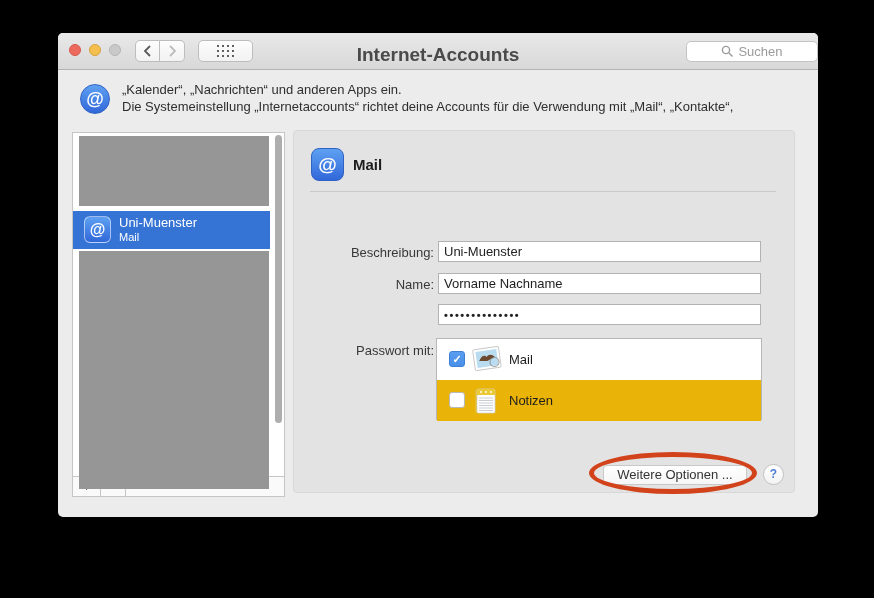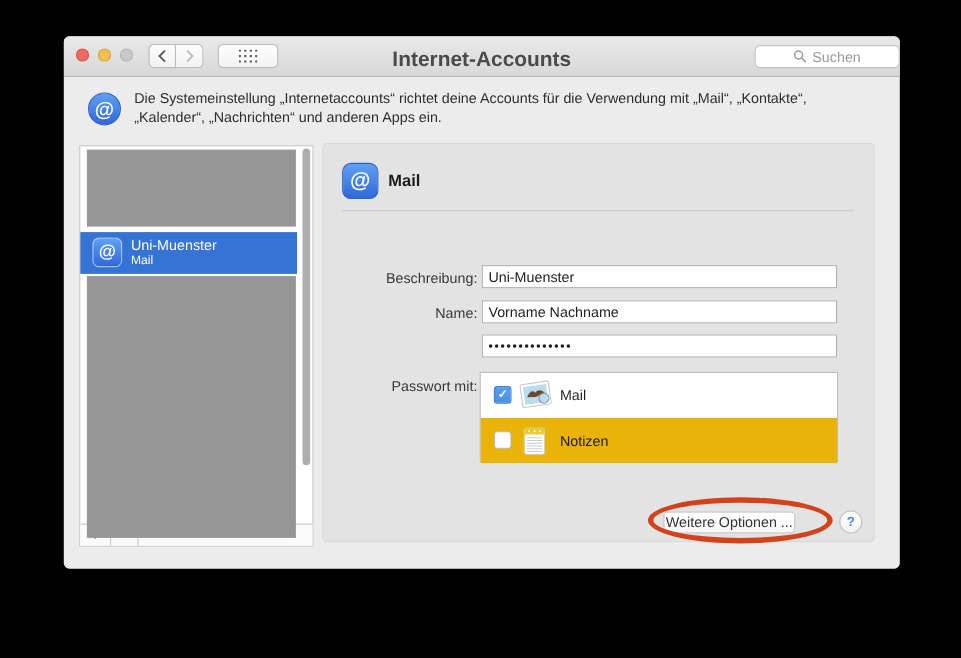--- a/index.html
+++ b/index.html
@@ -84,21 +84,21 @@
     background:#fff; border:1px solid #b7b7b7; }
   .userow { position:relative; width:100%; height:41px; }
   .userow.alt { background:#eab308; }
   .cbox { position:absolute; left:12px; top:12px; width:16px; height:16px; border-radius:3px;
     background:#fff; border:1px solid #b9b9b9; }
   .cbox.checked { background:linear-gradient(#5a9df0,var(--checkbox-blue)); border:1px solid #3f7fd6;
     color:#fff; font-size:11px; font-weight:700; text-align:center; line-height:15px; }
   .appicon { position:absolute; left:32px; top:5px; }
   .userow .lbl { position:absolute; left:72px; top:13px; font-size:13px; color:#1d1d1d; }
 
-  .more-btn { position:absolute; left:309px; top:334px; width:120px; height:20px;
+  .more-btn { position:absolute; left:309px; top:334px; width:144px; height:20px;
     background:linear-gradient(#ffffff,#f6f6f6); border:1px solid #c8c8c8; border-radius:4px;
     font-size:13px; color:#333; text-align:center; line-height:18px; }
   .annot { position:absolute; left:295px; top:321px; width:168px; height:42px;
     border:5px solid var(--annotation-orange); border-radius:50%; pointer-events:none; z-index:5; }
   .help-btn { position:absolute; left:469px; top:333px; width:21px; height:21px; border-radius:50%;
     background:linear-gradient(#ffffff,#f3f3f3); border:1px solid #c2c2c2;
     color:var(--help-blue); font-size:12px; font-weight:700; text-align:center; line-height:19px; }
 </style>
 </head>
 <body>
@@ -144,22 +144,22 @@
           <circle cx="5" cy="5" r="3.6" stroke="#9a9a9a" stroke-width="1.4" fill="none"></circle>
           <line x1="8" y1="8" x2="11.5" y2="11.5" stroke="#9a9a9a" stroke-width="1.4"></line>
           </svg>
         <span>Suchen</span>
       </div>
     </div>
 
     <div class="intro">
       <div class="intro-icon">@</div>
       <div class="intro-text">
+        <div>„Kalender“, „Nachrichten“ und anderen Apps ein.</div>
         <div>Die Systemeinstellung „Internetaccounts“ richtet deine Accounts für die Verwendung mit „Mail“, „Kontakte“,</div>
-        <div>„Kalender“, „Nachrichten“ und anderen Apps ein.</div>
       </div>
     </div>
 
     <div class="sidebar">
       <div class="redact one"></div>
       <div class="selrow">
         <div class="acct-icon">@</div>
         <div class="nm">Uni-Muenster</div>
         <div class="sub">Mail</div>
       </div>

